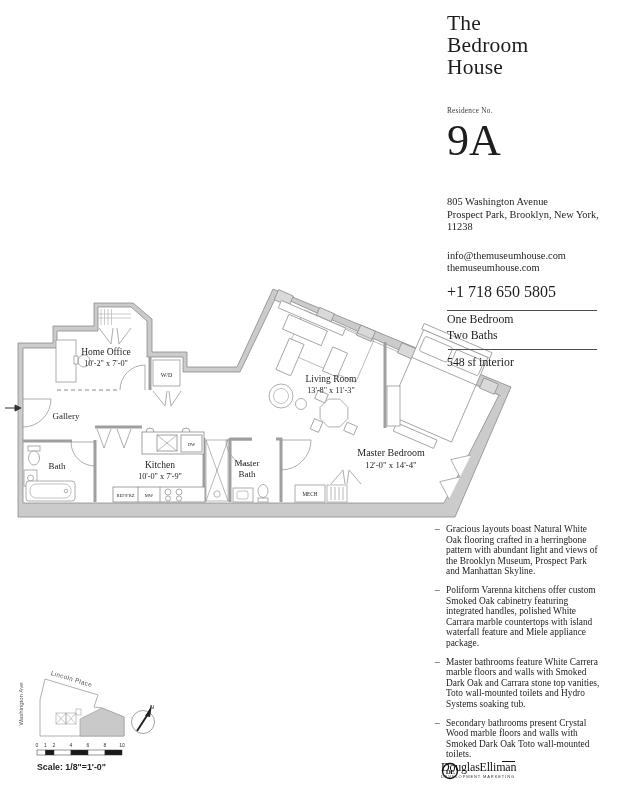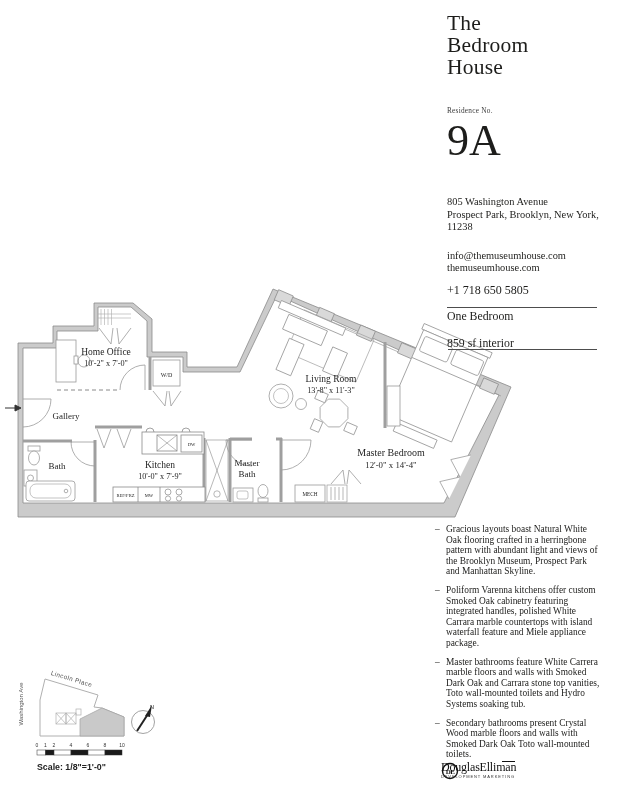--- a/index.html
+++ b/index.html
@@ -7,21 +7,21 @@
         font-family:"Liberation Serif",serif;color:#1d1d1b;}
   svg{position:absolute;left:0;top:0;}
   .abs{position:absolute;}
   
   #panel{left:447px;top:12px;width:154px;}
   .title{font-size:21.5px;line-height:22px;letter-spacing:.2px;}
   .reslabel{margin-top:28px;font-size:7.3px;color:#3a3a3a;letter-spacing:.25px;}
   .resnum{margin-top:3px;font-size:44px;line-height:46px;}
   .addr{margin-top:32px;font-size:10.4px;line-height:12.6px;}
   .contact{margin-top:16px;font-size:10.4px;line-height:12.6px;}
-  .phone{margin-top:8px;font-size:12px;}
+  .phone{margin-top:8px;font-size:16px;}
   .rule{border-top:1px solid #4d4d4d;height:0;}
   .rule1{margin-top:9px;width:150px;}
   .summary{font-size:11.8px;line-height:16px;}
   .area{margin-top:12px;font-size:11.8px;}
   #rule2{left:448px;top:349px;width:149px;}
   
   #bullets{left:435px;top:524px;width:167px;}
   .bullet{display:flex;gap:5px;font-size:9.4px;line-height:10.5px;margin-bottom:8.5px;}
   .bullet .dash{flex:0 0 6px;}
   
@@ -260,22 +260,23 @@
     <div>Prospect Park, Brooklyn, New York, 11238</div>
   </div>
   <div class="contact">
     <div>info@themuseumhouse.com</div>
     <div>themuseumhouse.com</div>
   </div>
   <div class="phone">+1 718 650 5805</div>
   <div class="rule rule1"></div>
   <div class="summary">
     <div>One Bedroom</div>
-  </div>
-  <div class="area">859 sf interior</div>
+    <div>Two Baths</div>
+  </div>
+  <div class="area">548 sf interior</div>
 </div>
 
 <div id="rule2" class="abs rule"></div>
 
 <div id="bullets" class="abs">
   <div class="bullet">
     <span class="dash">–</span>
     <span>Gracious layouts boast Natural White Oak flooring crafted in a herringbone pattern with abundant light and views of the Brooklyn Museum, Prospect Park and Manhattan Skyline.</span>
   </div>
   <div class="bullet">

